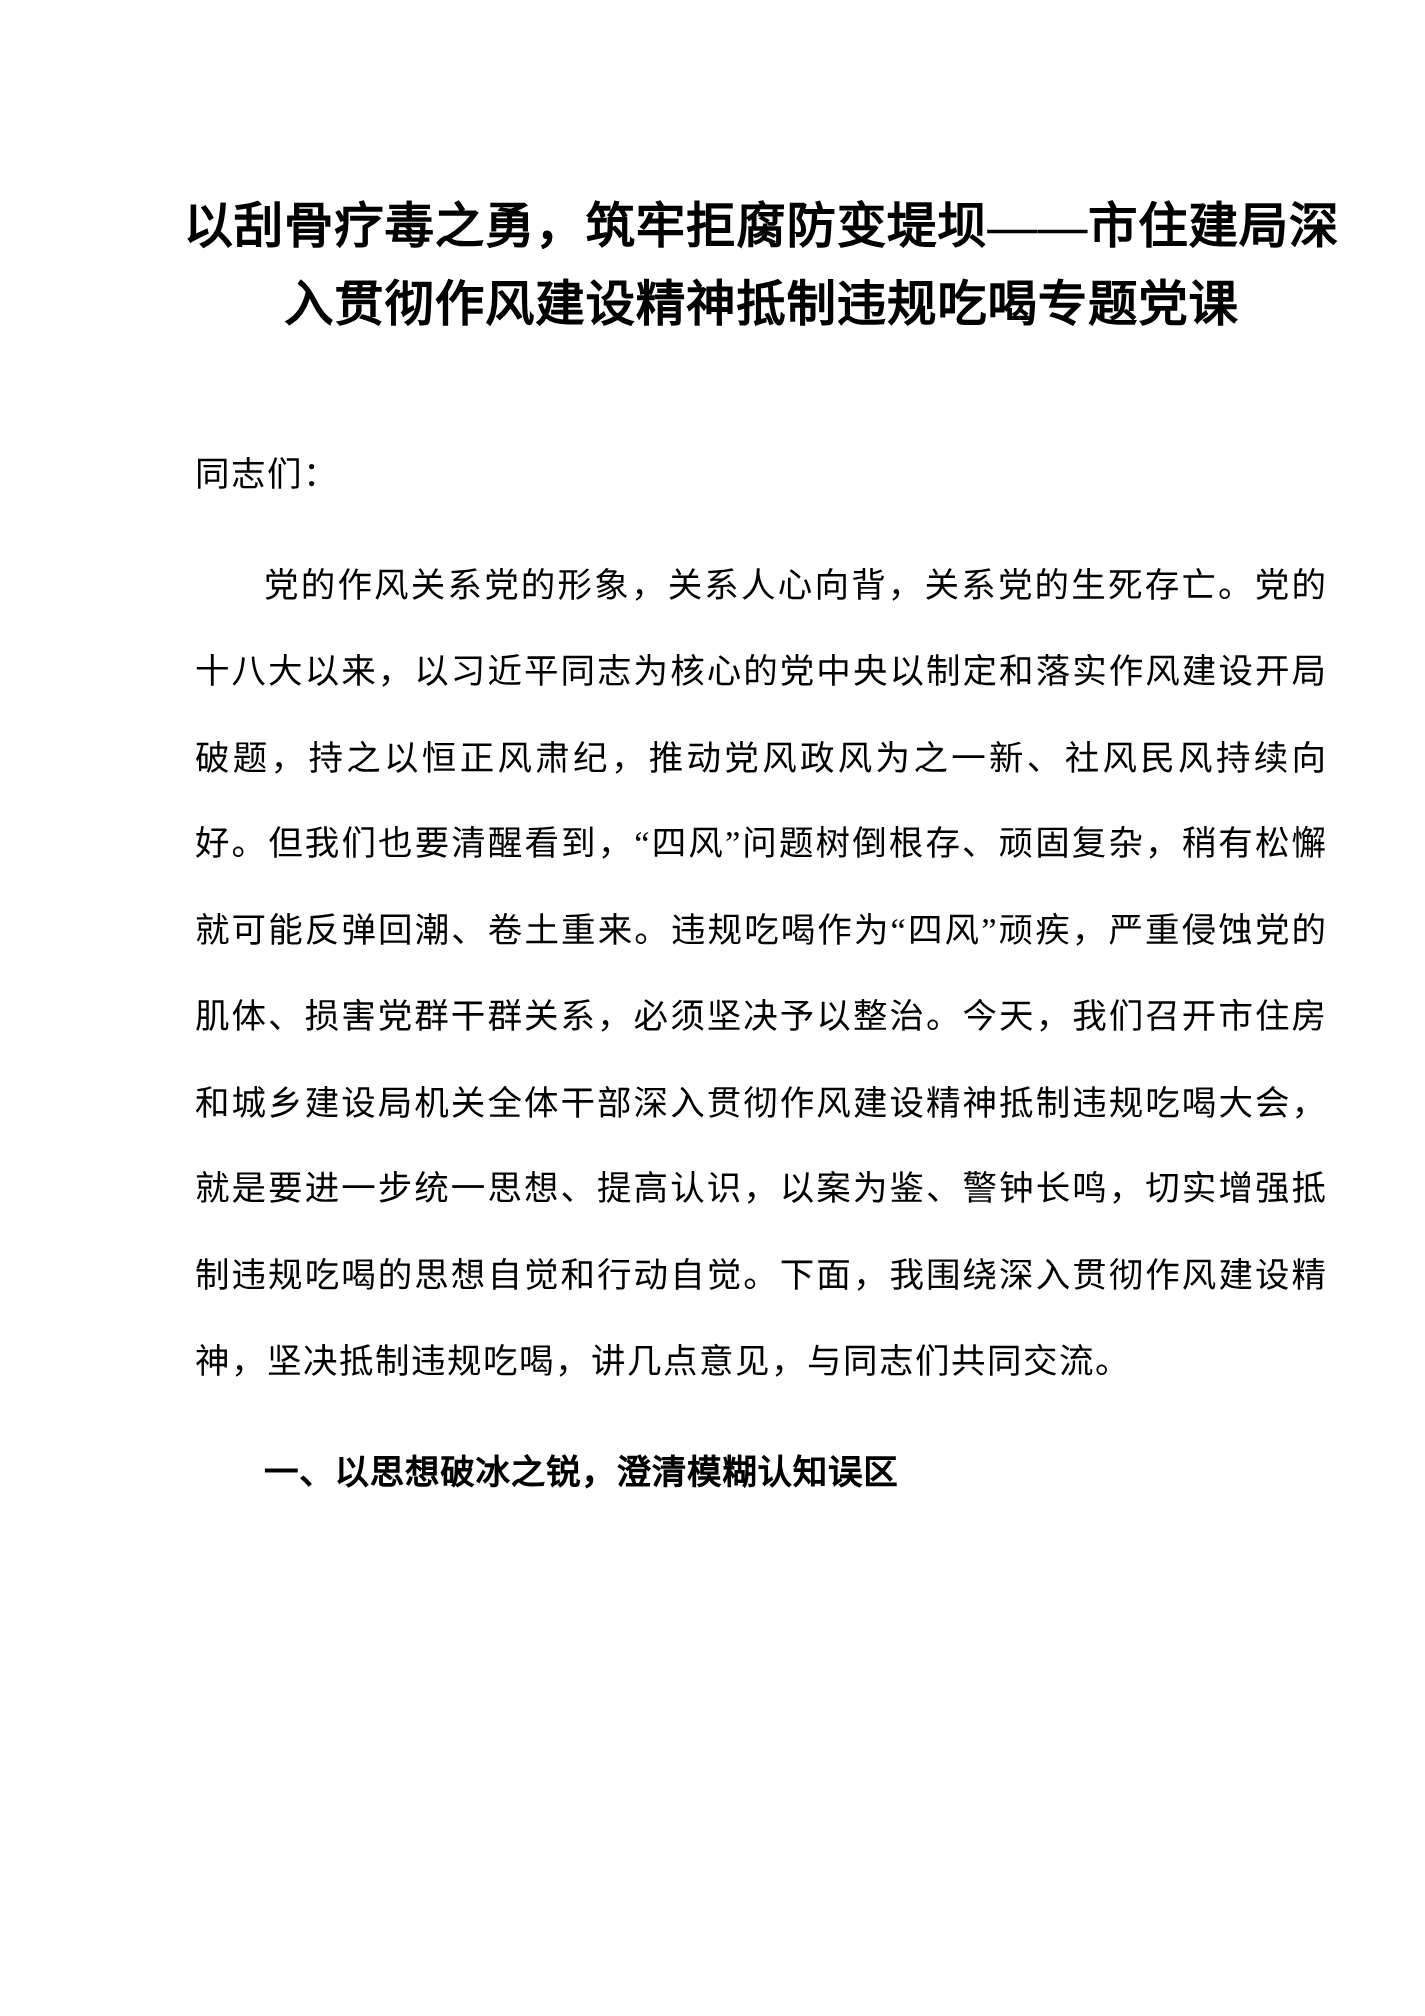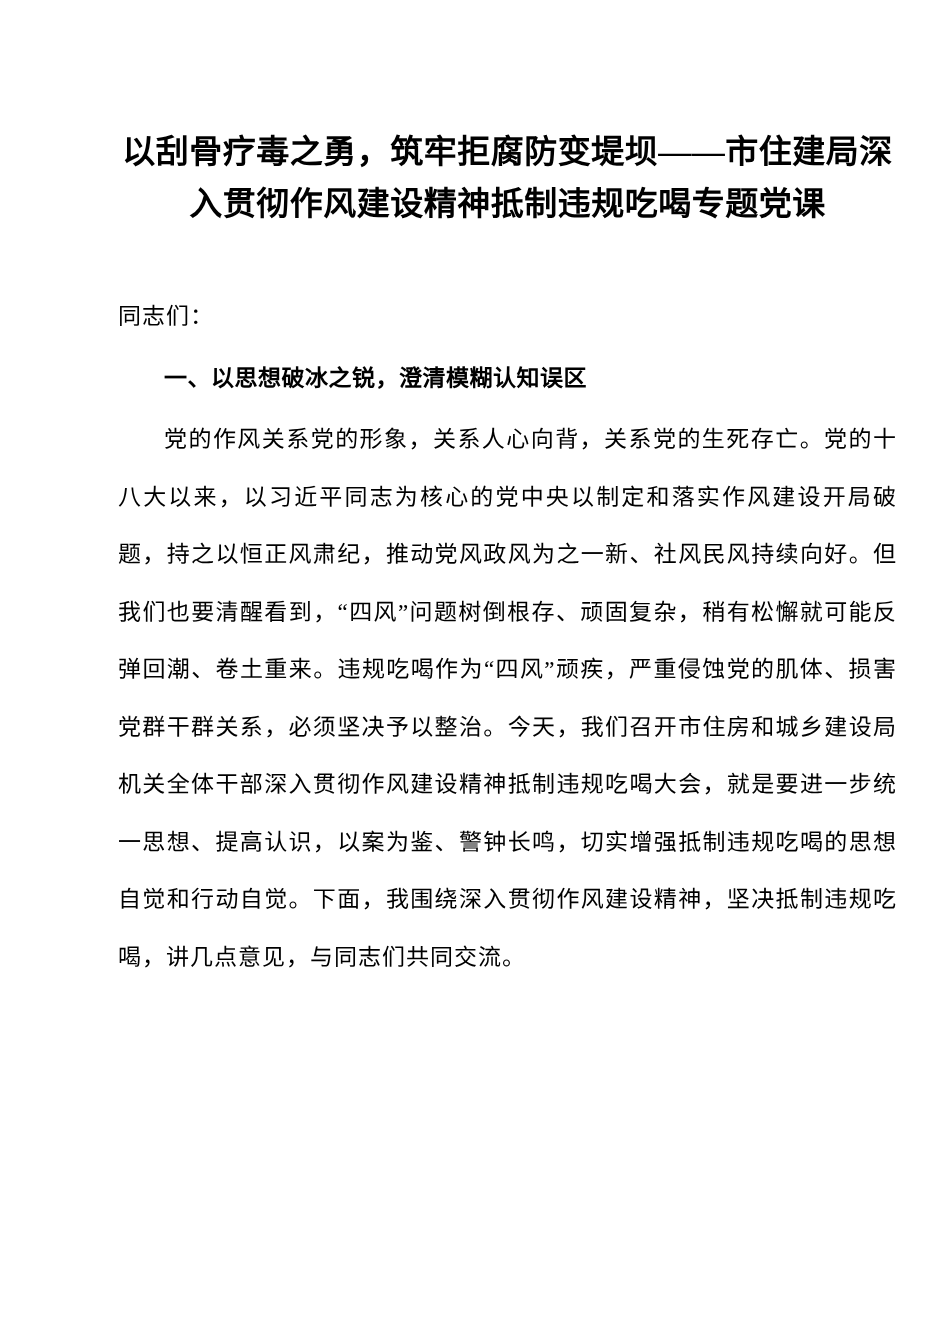--- a/index.html
+++ b/index.html
@@ -24,38 +24,38 @@
     line-height: 1.58;
     text-align: center;
     margin: 0 0 58px 0;
     font-family: "Liberation Serif", "DejaVu Serif", serif;
     letter-spacing: 0.5px;
   }
   .paragraph {
     font-size: 23px;
     line-height: 2.5;
     text-align: justify;
-    margin: 4px;
+    margin: 16px;
     letter-spacing: 1px;
   }
   .paragraph.indent {
     text-indent: 2em;
   }
   .paragraph.heading {
     font-weight: 700;
     font-family: "Liberation Sans", "DejaVu Sans", sans-serif;
     text-indent: 2em;
     letter-spacing: 0.5px;
   }
 </style>
 </head>
 <body>
 
 <div class="page">
   <h1 class="doc-title">以刮骨疗毒之勇，筑牢拒腐防变堤坝——市住建局深入贯彻作风建设精神抵制违规吃喝专题党课</h1>
 
   <p class="paragraph">同志们：</p>
 
+  <p class="paragraph indent">党的作风关系党的形象，关系人心向背，关系党的生死存亡。党的十八大以来，以习近平同志为核心的党中央以制定和落实作风建设开局破题，持之以恒正风肃纪，推动党风政风为之一新、社风民风持续向好。但我们也要清醒看到，“四风”问题树倒根存、顽固复杂，稍有松懈就可能反弹回潮、卷土重来。违规吃喝作为“四风”顽疾，严重侵蚀党的肌体、损害党群干群关系，必须坚决予以整治。今天，我们召开市住房和城乡建设局机关全体干部深入贯彻作风建设精神抵制违规吃喝大会，就是要进一步统一思想、提高认识，以案为鉴、警钟长鸣，切实增强抵制违规吃喝的思想自觉和行动自觉。下面，我围绕深入贯彻作风建设精神，坚决抵制违规吃喝，讲几点意见，与同志们共同交流。</p>
+
   <p class="paragraph heading">一、以思想破冰之锐，澄清模糊认知误区</p>
-
-  <p class="paragraph indent">党的作风关系党的形象，关系人心向背，关系党的生死存亡。党的十八大以来，以习近平同志为核心的党中央以制定和落实作风建设开局破题，持之以恒正风肃纪，推动党风政风为之一新、社风民风持续向好。但我们也要清醒看到，“四风”问题树倒根存、顽固复杂，稍有松懈就可能反弹回潮、卷土重来。违规吃喝作为“四风”顽疾，严重侵蚀党的肌体、损害党群干群关系，必须坚决予以整治。今天，我们召开市住房和城乡建设局机关全体干部深入贯彻作风建设精神抵制违规吃喝大会，就是要进一步统一思想、提高认识，以案为鉴、警钟长鸣，切实增强抵制违规吃喝的思想自觉和行动自觉。下面，我围绕深入贯彻作风建设精神，坚决抵制违规吃喝，讲几点意见，与同志们共同交流。</p>
 
 </div>
 
 </body></html>

